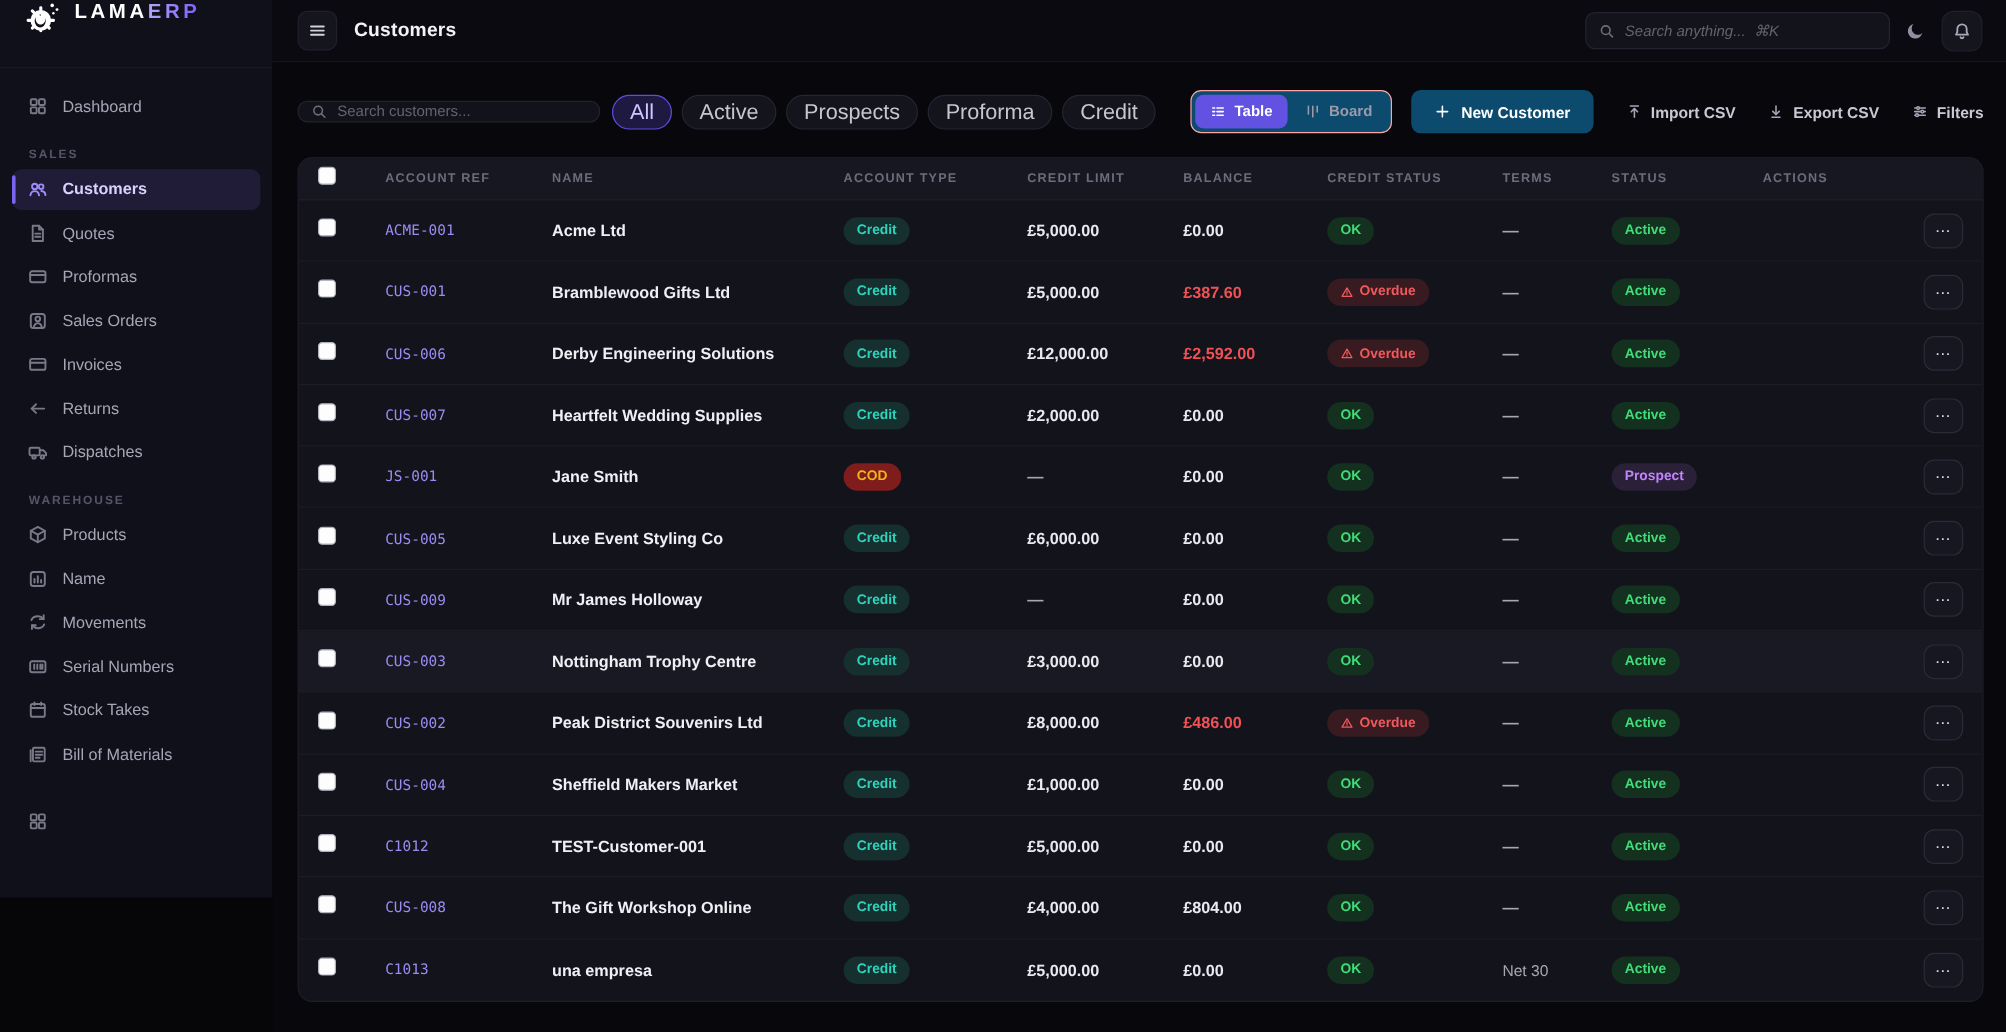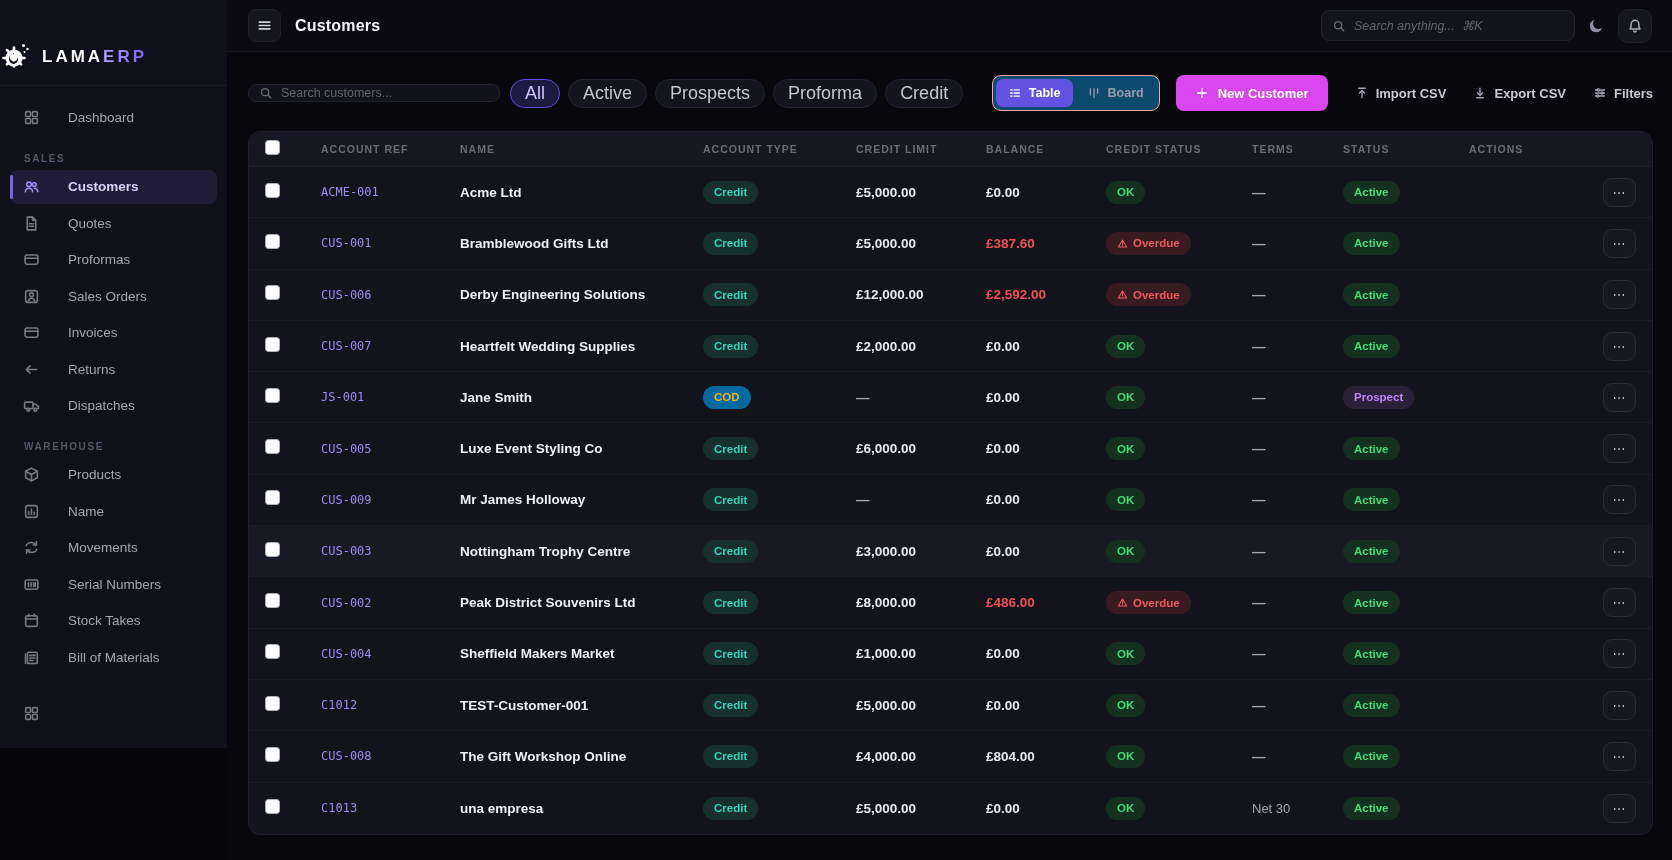--- a/index.html
+++ b/index.html
@@ -2,28 +2,28 @@
 <html><head>
 <meta charset="utf-8">
 <style>
   * { margin:0; padding:0; box-sizing:border-box; }
   html,body { width:1672px; height:860px; overflow:hidden; background:#060609;
     font-family:"Liberation Sans", sans-serif; -webkit-font-smoothing:antialiased; }
 
   
   .sidebar { position:absolute; left:0; top:0; width:227px; height:748px;
     background:#10101a; overflow:hidden; }
-  .sidebar-header { height:57px; display:flex; align-items:center; gap:10px;
-    padding-left:0; border-bottom:1px solid #1b1b26;margin-top:29px; }
+  .sidebar-header { height:57px; display:flex; align-items:flex-start; gap:10px;
+    padding-left:20px; border-bottom:1px solid #1b1b26; }
   .logo-icon { width:32px; height:32px; color:#fff; flex:0 0 auto; }
   .brand { font-size:17px; font-weight:800; letter-spacing:3px; color:#fff; }
   .brand .accent { background:linear-gradient(90deg,#b5a3fa,#7c5cfa);
     -webkit-background-clip:text; background-clip:text; color:transparent; }
   .side-nav { padding-top:12px; }
-  .side-item { display:flex; align-items:center; gap:28px; height:34px;
+  .side-item { display:flex; align-items:center; gap:12px; height:34px;
     margin:2.5px 10px; padding:0 13px; border-radius:8px; color:#a5a5b6;
     font-size:13.5px; cursor:pointer; position:relative; }
   .side-item .ic { width:17px; height:17px; color:#787888; flex:0 0 auto; display:flex; }
   .side-item.active { background:#201c38; color:#d9d1ff; font-weight:700; }
   .side-item.active .ic { color:#9f8bf7; }
   .side-item.active::before { content:""; position:absolute; left:0; top:5px; bottom:5px;
     width:3px; border-radius:3px; background:#7a63f1; }
   .side-section { margin:18px 0 6px 24px; font-size:10px; font-weight:700;
     letter-spacing:1.6px; color:#55556a; }
   .side-item.clipped { margin-top:22px; }
@@ -67,21 +67,21 @@
   .pill.active { background:#1d1940; border-color:#5c4ce0; color:#cfc5ff; }
   .toolbar-right { margin-left:auto; display:flex; align-items:center; }
   .view-toggle { background:#0c4a6e; border:1px solid #fca5a5; border-radius:9px;
     padding:3px; display:flex; gap:2px; }
   .seg { height:28px; padding:0 12px; border-radius:7px; display:flex; align-items:center;
     gap:7px; font-size:12.5px; font-weight:700; border:0; cursor:pointer;
     background:transparent; color:#9a9aaa; font-family:"Liberation Sans",sans-serif; }
   .seg.active { background:#6152e2; color:#fff; }
   .seg .ic { width:14px; height:14px; display:flex; }
   .btn-primary { margin-left:16px; height:36px; padding:0 19px; border-radius:8px;
-    background:#d946ef; color:#fff; border:0; font-size:13px; font-weight:700;
+    background:#0c4a6e; color:#fff; border:0; font-size:13px; font-weight:700;
     display:flex; align-items:center; gap:9px; cursor:pointer;
     font-family:"Liberation Sans",sans-serif; }
   .btn-primary .ic { width:14px; height:14px; display:flex; }
   .btn-ghost { margin-left:27px; background:transparent; border:0; color:#c9c9d4;
     font-size:13px; font-weight:700; display:flex; align-items:center; gap:7px;
     cursor:pointer; font-family:"Liberation Sans",sans-serif; }
   .btn-ghost .ic { width:14px; height:14px; display:flex; color:#a6a6b5; }
 
   
   .card { margin:20px 19px 0 21px; background:#13131c; border:1px solid #1f1f2b;
@@ -101,21 +101,21 @@
   .ref { font-family:"DejaVu Sans Mono", monospace; font-size:12px; color:#9d8bf3; }
   .cname { font-size:13.5px; font-weight:700; color:#eef0f4; }
   .money { font-size:13.5px; font-weight:700; color:#e9eaef; }
   .money.red { color:#ef5154; }
   .dash { color:#a7a7b4; font-size:13.5px; font-weight:700; }
   .terms { color:#a7a7b4; font-size:13px; }
   .badge { display:inline-flex; align-items:center; gap:5px; height:23px; padding:0 11px;
     border-radius:999px; font-size:11.5px; font-weight:700; }
   .badge .wic { width:11px; height:11px; display:flex; }
   .b-credit   { color:#2fd3bc; background:#15302e; }
-  .b-cod      { color:#f0b31c; background:#0369a1; }
+  .b-cod      { color:#f0b31c; background:#7f1d1d; }
   .b-ok       { color:#3fdc78; background:#14301f; }
   .b-overdue  { color:#f2595c; background:#371b20; }
   .b-active   { color:#3fdc78; background:#14301f; }
   .b-prospect { color:#c084fc; background:#2a2138; }
   .actions-cell { display:flex; justify-content:flex-end; padding-right:16px; }
   .dots-btn { width:33px; height:29px; border-radius:9px; border:1px solid #2b2b38;
     background:#171722; color:#dfdfe9; font-size:13px; line-height:1; cursor:pointer;
     display:flex; align-items:center; justify-content:center; letter-spacing:1px;
     font-family:"Liberation Sans",sans-serif; }
 </style>

